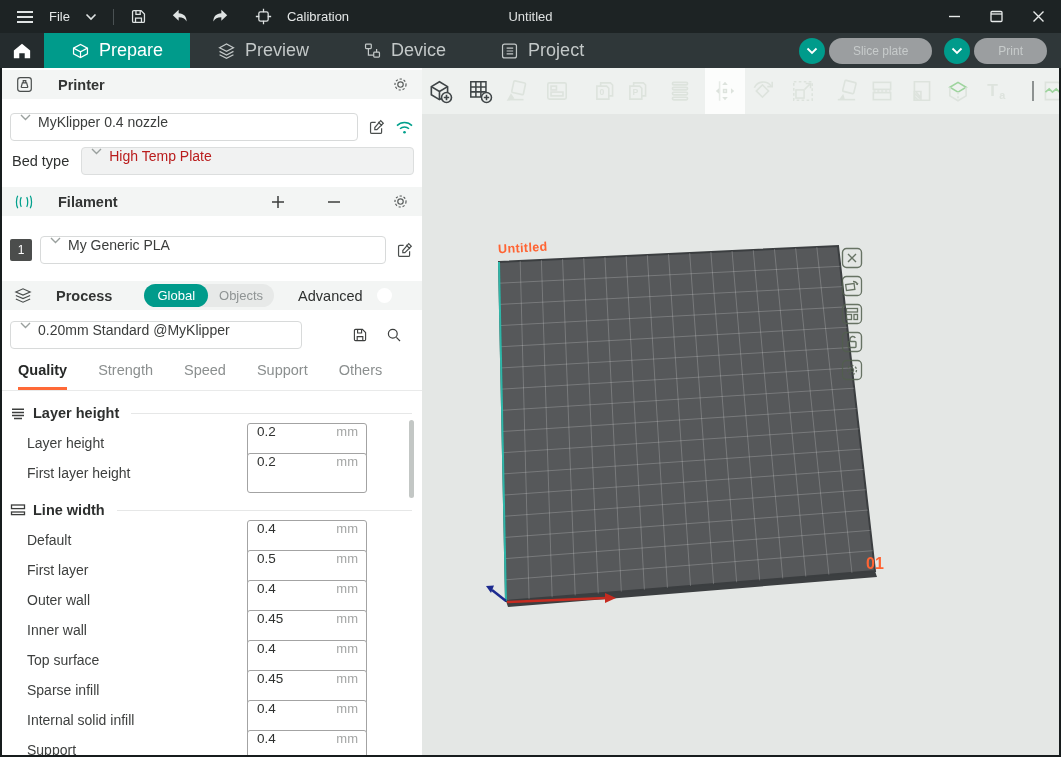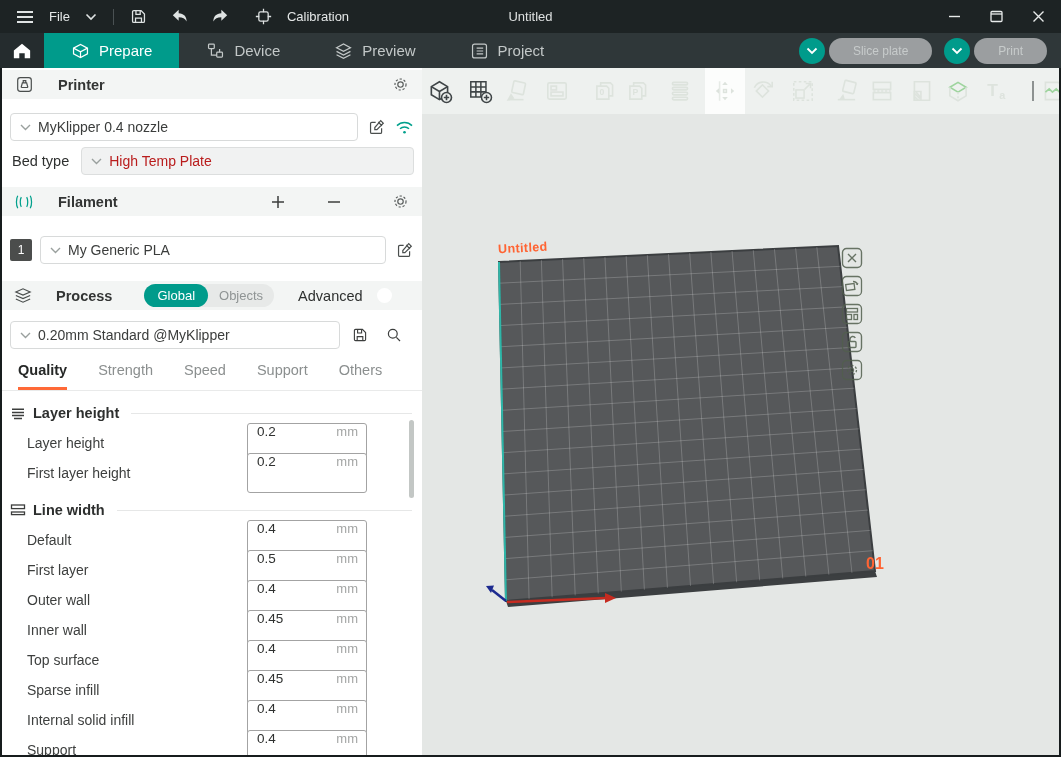--- a/index.html
+++ b/index.html
@@ -18,49 +18,49 @@
   .tb-item{display:flex;align-items:center;justify-content:center;height:24px;padding:0 4px;color:#dfe3e3}
   .tb-label{font-size:13px;margin:0 2px}
   .tb-sep{width:1px;height:16px;background:#4a5153;margin:0 12px}
   .window-title{position:absolute;left:50%;transform:translateX(-50%);font-size:13px;color:#dde0e0}
   .win-controls{margin-left:auto;display:flex;align-items:center;gap:20px}
   .win-btn{width:22px;height:22px;display:flex;align-items:center;justify-content:center;color:#e8ebeb}
 
   
   .tabbar{height:35px;background:#2f3739;display:flex;align-items:stretch;position:relative;z-index:95}
   .home-btn{width:44px;background:#252c2e;display:flex;align-items:center;justify-content:center}
-  .main-tab{display:flex;align-items:center;gap:9px;padding:0 27px;color:#c3c8c8;font-size:15px;cursor:default}
+  .main-tab{display:flex;align-items:center;gap:9px;padding:0 27px;color:#c3c8c8;font-size:18px;cursor:default}
   .main-tab.active{background:#009b8b;color:#ffffff}
   .actions{margin-left:auto;display:flex;align-items:center;gap:12px;padding-right:14px}
   .split-btn{display:flex;align-items:center;gap:4px}
   .split-chevron{width:26px;height:26px;border-radius:50%;background:#009b8b;display:flex;align-items:center;justify-content:center;color:#fff}
   .split-body{height:26px;border-radius:13px;background:#9b9ea0;color:#c7cbcb;font-size:12px;display:flex;align-items:center;padding:0 24px}
 
   
   .sidebar{position:absolute;left:0;top:68px;width:422px;height:689px;background:#fff;border-left:2px solid #1c2122;overflow:hidden;z-index:5}
   .sec-header{height:29px;background:#f3f5f4;display:flex;align-items:center;padding:0 12px;gap:24px;margin-top:2px}
   .sec-title{font-size:14.5px;font-weight:700;color:#333534}
   .icon-btn{display:flex;align-items:center;justify-content:center;width:20px;height:20px;color:#555a59}
   .row{display:flex;align-items:center}
-  .combo{height:28px;border:1px solid #d8dada;border-radius:4px;background:#fff;display:flex;align-items:center;padding:0 9px;gap:7px;font-size:14px;color:#3b3d3c}
+  .combo{height:28px;border:1px solid #d8dada;border-radius:4px;background:#fff;display:flex;align-items:flex-start;padding:0 9px;gap:7px;font-size:14px;color:#3b3d3c}
   .combo .chev{color:#9aa09e;display:flex}
   .combo.disabled{background:#f1f2f2;color:#b91c1c;border-color:#dcdede}
   .printer-row{margin:14px 8px 4px 8px;gap:8px}
   .bed-row{margin:6px 8px 12px 8px;gap:12px}
   .bed-label{font-size:14.5px;color:#2e302f;padding-left:2px;white-space:nowrap}
   .fil-row{margin:20px 8px 17px 8px;gap:8px}
   .fil-badge{width:22px;height:22px;background:#4b4d4c;color:#fff;font-size:12px;display:flex;align-items:center;justify-content:center;border-radius:2px}
   .scope-pill{background:#e7e9e8;border-radius:12px;height:23px;display:flex;align-items:center;margin-left:8px}
   .scope-on{background:#009b8b;color:#fff;font-size:13px;border-radius:12px;height:23px;display:flex;align-items:center;padding:0 13px}
   .scope-off{color:#8f9494;font-size:13px;padding:0 11px}
   .adv-label{font-size:14.5px;color:#2e302f;margin-left:auto}
   .toggle{width:35px;height:19px;border-radius:10px;background:#009b8b;position:relative;margin-left:7px}
   .toggle .knob{position:absolute;right:2px;top:2px;width:15px;height:15px;border-radius:50%;background:#fff}
   .preset-row{margin:11px 8px 0 8px}
-  .preset-combo{width:330px}
+  .preset-combo{width:292px}
   .preset-icons{margin-left:auto;display:flex;gap:14px;padding-right:10px}
   .proc-tabs{display:flex;gap:31px;padding:13px 0 0 16px;border-bottom:1px solid #e9eaea;height:42px}
   .ptab{font-size:14.5px;color:#8b8f8f;padding-bottom:8px;border-bottom:3px solid transparent}
   .ptab.active{color:#262827;font-weight:700;border-bottom-color:#ff6937}
   .group-header{display:flex;align-items:center;gap:7px;margin:11px 10px 0 8px;height:22px}
   .g-icon{color:#3c3e3d;display:flex}
   .g-title{font-size:14.5px;font-weight:700;color:#2d2f2e;white-space:nowrap}
   .g-line{flex:1;height:1px;background:#e6e7e7;margin-left:5px}
   .p-row{display:flex;align-items:center;height:30px;padding-left:25px;padding-right:55px;margin-top:0}
   .p-rows{margin-top:4px}
@@ -157,32 +157,32 @@
   </div>
   <div class="main-tab active">
     <svg width="19" height="18" viewBox="0 0 22 22" fill="none" stroke="#fff" stroke-width="1.5">
         <path d="M2.5 7.5L11 3l8.5 4.5v7L11 19l-8.5-4.5z"></path>
         <path d="M2.5 7.5L11 12l8.5-4.5M11 12v7"></path>
       </svg>
     <span>Prepare</span>
   </div>
   <div class="main-tab">
     <svg width="19" height="18" viewBox="0 0 22 22" fill="none" stroke="currentColor" stroke-width="1.5">
+        <path d="M2.5 7L11 2.5 19.5 7 11 11.5z"></path>
+        <path d="M2.5 11.5L11 16l8.5-4.5M2.5 15.5L11 20l8.5-4.5"></path>
+      </svg>
+    <span>Preview</span>
+  </div>
+  <div class="main-tab">
+    <svg width="19" height="18" viewBox="0 0 22 22" fill="none" stroke="currentColor" stroke-width="1.5">
         <rect x="2.5" y="2.5" width="7" height="5.5" rx="1"></rect>
         <rect x="12.5" y="12.5" width="7" height="6" rx="1"></rect>
         <path d="M6 8v8h6.5M16 8.5v4"></path>
       </svg>
     <span>Device</span>
-  </div>
-  <div class="main-tab">
-    <svg width="19" height="18" viewBox="0 0 22 22" fill="none" stroke="currentColor" stroke-width="1.5">
-        <path d="M2.5 7L11 2.5 19.5 7 11 11.5z"></path>
-        <path d="M2.5 11.5L11 16l8.5-4.5M2.5 15.5L11 20l8.5-4.5"></path>
-      </svg>
-    <span>Preview</span>
   </div>
   <div class="main-tab">
     <svg width="19" height="18" viewBox="0 0 22 22" fill="none" stroke="currentColor" stroke-width="1.5">
         <rect x="2.5" y="2.5" width="17" height="17" rx="2.5"></rect>
         <path d="M7.5 7.5h8M7.5 11h8M7.5 14.5h8"></path>
         <path d="M5.2 7.5h.1M5.2 11h.1M5.2 14.5h.1" stroke-width="2"></path>
       </svg>
     <span>Project</span>
   </div>
   <div class="actions">

